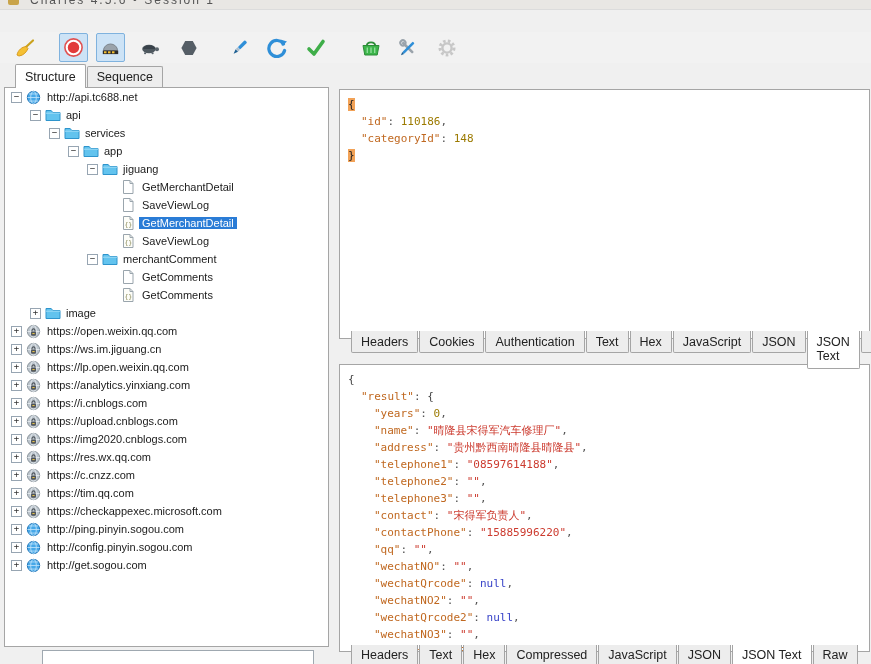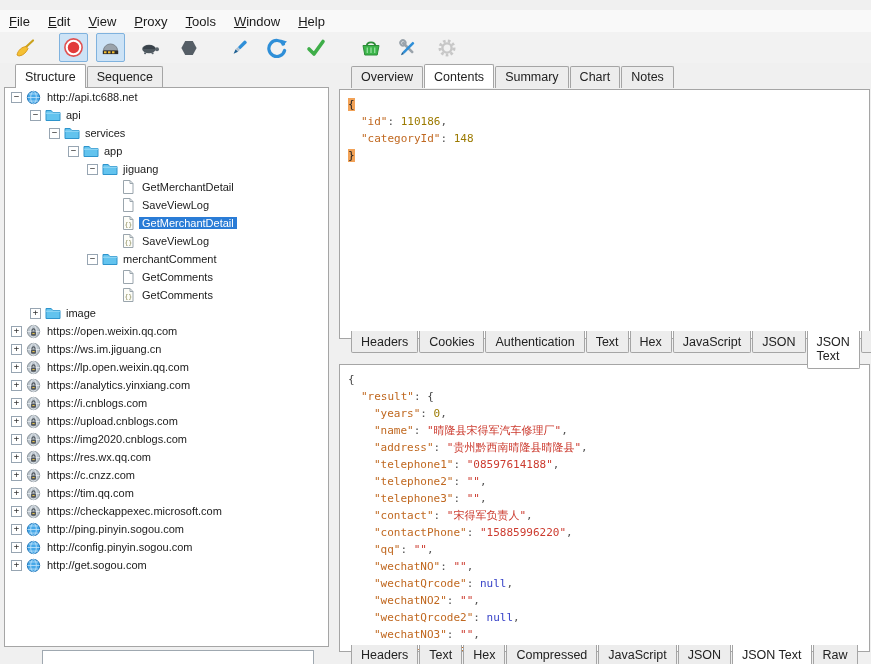--- a/index.html
+++ b/index.html
@@ -64,30 +64,25 @@
   .jn{color:#9c7a00;text-align:right;}
   .jz{color:#3742c8;}
   .jb{color:#444;}
   .jb.hl{background:#f2a257;color:#222;}
 </style>
 </head>
 <body>
 
 <div id="app">
 
-
-  <div class="menubar" id="menubar">
-      <span class="menu-item"><u>F</u>ile</span>
-      <span class="menu-item"><u>E</u>dit</span>
-      <span class="menu-item"><u>V</u>iew</span>
-      <span class="menu-item"><u>P</u>roxy</span>
-      <span class="menu-item"><u>T</u>ools</span>
-      <span class="menu-item"><u>W</u>indow</span>
-      <span class="menu-item"><u>H</u>elp</span>
-    </div>
+  <div class="titlebar">
+    <span class="tico"></span>
+    <span class="ttxt">Charles 4.5.6 • Session 1</span>
+  </div>
+
 
   <div class="toolbar" id="toolbar">
       <div class="tbtn" style="margin-left: 10px;">
         <span>
           <svg width="22" height="22" viewBox="0 0 22 22">
             <path d="M12 10 L19 3.5" stroke="#caa21e" stroke-width="2.2" stroke-linecap="round"></path>
             <path d="M3 18 C4 13,8 10,12 9.5 L14 11.5 C12.5 15,9.5 18.5,5 19 Z" fill="#f5c033" stroke="#d89b1e"></path>
           </svg>
         </span>
       </div>
@@ -559,27 +554,20 @@
       </div>
     <div class="filter-row">
       <span class="filter-label">Filter:</span>
       <input class="filter-input" value="" style="">
     </div>
   </div>
 
   <div class="splitter"></div>
 
   <div class="right-panel">
-    <div class="tabbar" id="right-tabs">
-        <div class="tab">Overview</div>
-        <div class="tab active">Contents</div>
-        <div class="tab">Summary</div>
-        <div class="tab">Chart</div>
-        <div class="tab">Notes</div>
-      </div>
     <div class="pane req-pane" id="req-pane" style="padding-top: 6px;">
         <div class="json-line" style="padding-left: 8px;"><span class="jb hl">{</span></div>
         <div class="json-line" style="padding-left: 21px;"><span class="jk">"id"</span><span class="jp">: </span><span class="jn">110186</span><span class="jp">,</span></div>
         <div class="json-line" style="padding-left: 21px;"><span class="jk">"categoryId"</span><span class="jp">: </span><span class="jn">148</span></div>
         <div class="json-line" style="padding-left: 8px;"><span class="jb hl">}</span></div>
       </div>
     <div class="tabbar bottom req-tabs" id="req-tabs">
         <div class="tab">Headers</div>
         <div class="tab">Cookies</div>
         <div class="tab">Authentication</div>

